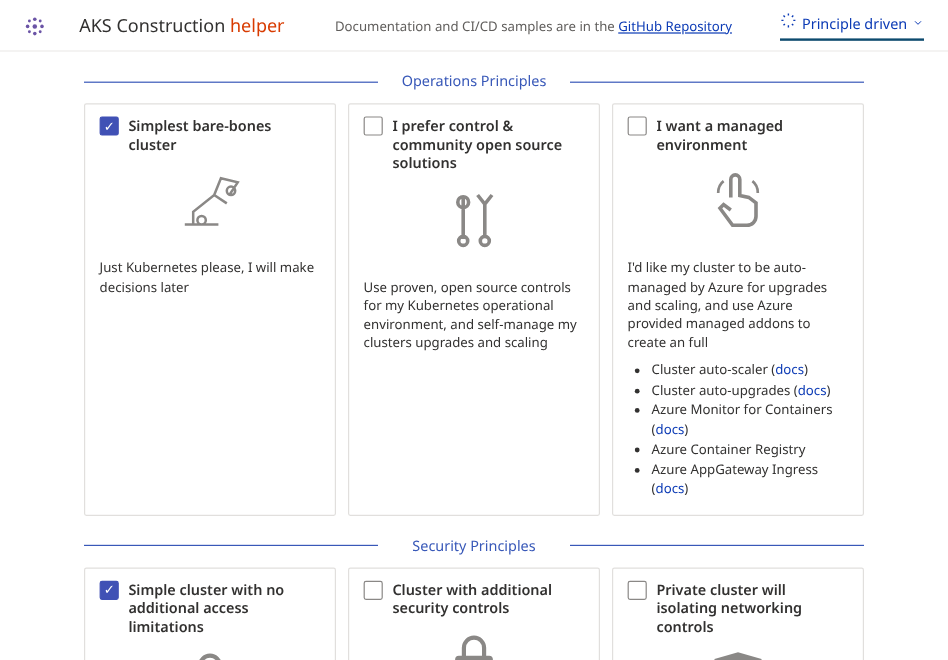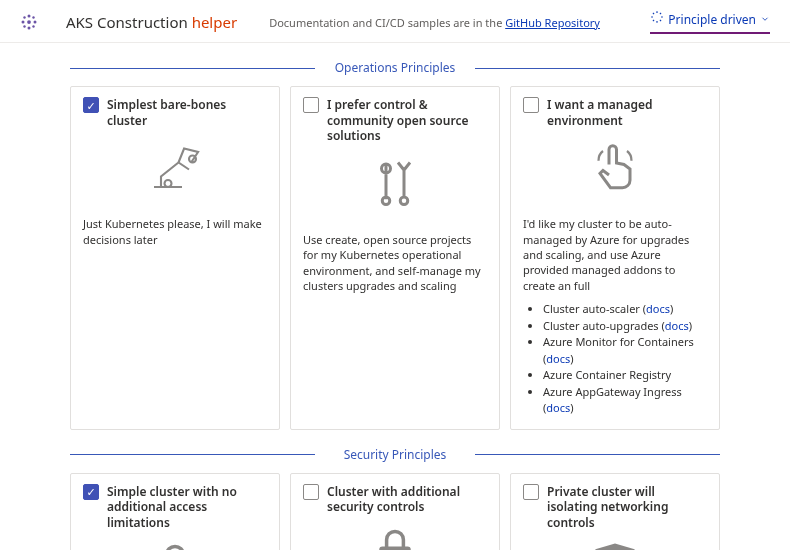--- a/index.html
+++ b/index.html
@@ -21,30 +21,30 @@
   }
   .logo-icon {
     width: 18px; height: 18px;
     display: inline-flex;
     align-items: center;
     justify-content: center;
   }
   .title { font-size: 15px; font-weight: 400; }
   .title .h1 { color: #323130; }
   .title .h2 { color: #d83b01; }
-  .subtitle { color: #605e5c; font-size: 11px; margin-left: 4px; }
+  .subtitle { color: #605e5c; font-size: 11px; margin-left: 14px; }
   .subtitle a { color: #0b3ab5; text-decoration: underline; cursor: pointer; }
   .pivot {
     margin-left: auto;
     color: #0b3ab5;
     font-size: 12px;
     display: flex;
     align-items: center;
     gap: 4px;
-    border-bottom: 2px solid #701a75;
+    border-bottom: 2px solid #0c4a6e;
     padding-bottom: 4px;
     cursor: pointer;
   }
   .section-title {
     text-align: center;
     margin: 16px 70px 10px;
     position: relative;
     color: #3858b8;
     font-size: 12px;
     font-weight: 400;
@@ -180,21 +180,21 @@
   <div class="card">
     <div class="card-head">
       <span class="checkbox"></span>
       <span class="card-label">I prefer control &amp; community open source solutions</span>
     </div>
     <div class="card-icon">
       <svg width="60" height="60" viewBox="0 0 80 80" fill="none" stroke="#8a8886" stroke-width="4">
           <path d="M28 18v45M28 16a6 6 0 1 0 0 12 6 6 0 0 0 0-12zM28 60a5 5 0 1 0 0 10 5 5 0 0 0 0-10zM52 22v40M44 14l8 10 8-10M52 60a5 5 0 1 0 0 10 5 5 0 0 0 0-10z"></path>
         </svg>
     </div>
-    <div class="card-desc">Use create, open source projects for my Kubernetes operational environment, and self-manage my clusters upgrades and scaling</div>
+    <div class="card-desc">Use proven, open source controls for my Kubernetes operational environment, and self-manage my clusters upgrades and scaling</div>
   </div>
 
   <div class="card">
     <div class="card-head">
       <span class="checkbox"></span>
       <span class="card-label">I want a managed environment</span>
     </div>
     <div class="card-icon">
       <svg width="60" height="60" viewBox="0 0 80 80" fill="none" stroke="#8a8886" stroke-width="4">
           <path d="M32 38V18a5 5 0 0 1 10 0v18l10 2 8 6v15a10 10 0 0 1-10 10H34L20 50l4-4 8 6"></path>

